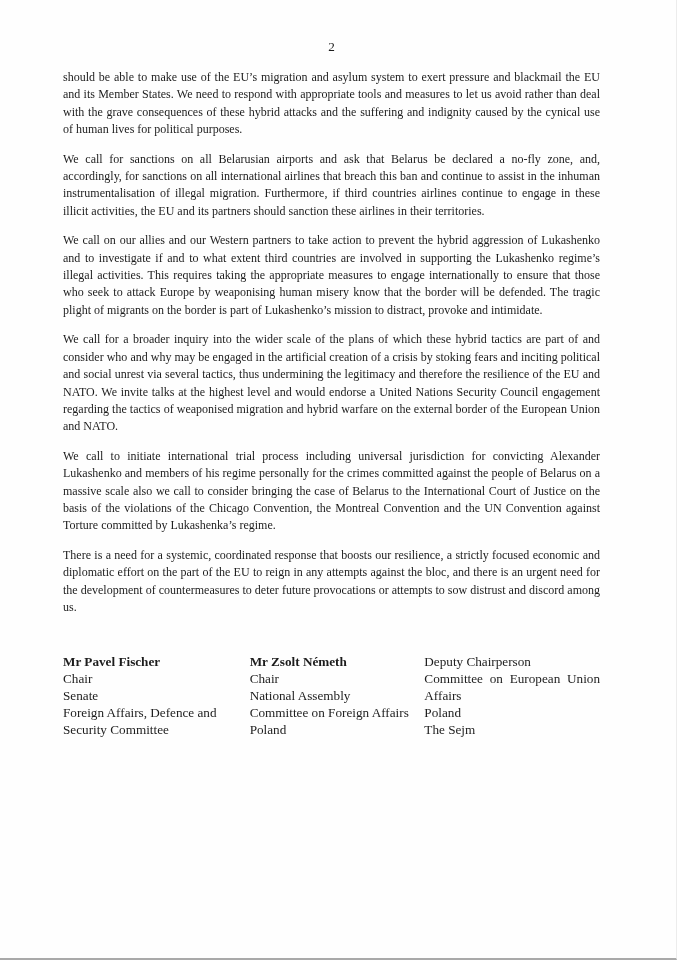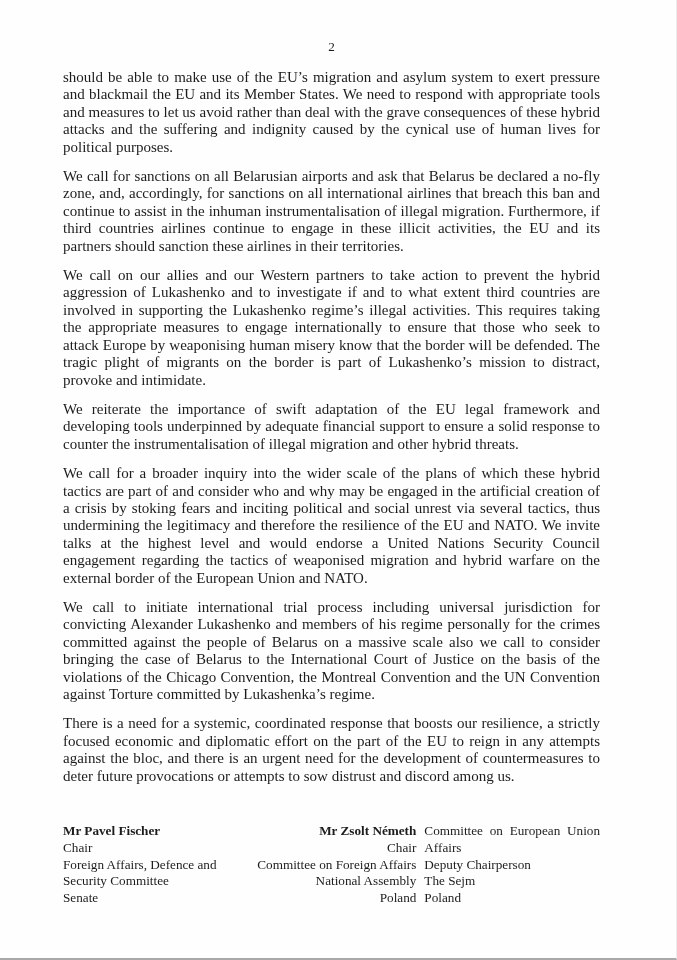--- a/index.html
+++ b/index.html
@@ -23,77 +23,76 @@
     padding: 38px 76px 0 63px;
   }
   .page-number {
     text-align: center;
     font-size: 13.2px;
     line-height: 17px;
     margin-bottom: 14px;
   }
   .para {
     margin: 0 0 12px 0;
-    font-size: 15px;
+    font-size: 12px;
     line-height: 17.4px;
     text-align: justify;
     text-justify: inter-word;
   }
   .signatures {
     display: flex;
     margin-top: 38px;
     font-size: 13.2px;
     line-height: 16.8px;
   }
   .sig-col {
     box-sizing: border-box;
   }
   .sig-col-1 { width: 187px; padding-right: 18px; }
-  .sig-col-2 { width: 175px; padding-right: 8px; text-align: right; }
+  .sig-col-2 { width: 175px; padding-right: 8px; }
   .sig-col-3 { width: 176px; }
   .sig-col-3 .sig-line { text-align: justify; text-justify: inter-word; }
   .sig-name {
     font-weight: bold;
   }
 </style>
 </head>
 <body>
 
 <div class="page">
   <div class="content">
 
     <div class="page-number">2</div>
 
     <p class="para">should be able to make use of the EU’s migration and asylum system to exert pressure and blackmail the EU and its Member States. We need to respond with appropriate tools and measures to let us avoid rather than deal with the grave consequences of these hybrid attacks and the suffering and indignity caused by the cynical use of human lives for political purposes.</p>
     <p class="para">We call for sanctions on all Belarusian airports and ask that Belarus be declared a no-fly zone, and, accordingly, for sanctions on all international airlines that breach this ban and continue to assist in the inhuman instrumentalisation of illegal migration. Furthermore, if third countries airlines continue to engage in these illicit activities, the EU and its partners should sanction these airlines in their territories.</p>
     <p class="para">We call on our allies and our Western partners to take action to prevent the hybrid aggression of Lukashenko and to investigate if and to what extent third countries are involved in supporting the Lukashenko regime’s illegal activities. This requires taking the appropriate measures to engage internationally to ensure that those who seek to attack Europe by weaponising human misery know that the border will be defended. The tragic plight of migrants on the border is part of Lukashenko’s mission to distract, provoke and intimidate.</p>
-    <p class="para">We reiterate the importance of swift adaptation of the EU legal framework and developing tools underpinned by adequate financial support to ensure a solid response to counter the instrumentalisation of illegal migration and other hybrid threats.</p>
     <p class="para">We call for a broader inquiry into the wider scale of the plans of which these hybrid tactics are part of and consider who and why may be engaged in the artificial creation of a crisis by stoking fears and inciting political and social unrest via several tactics, thus undermining the legitimacy and therefore the resilience of the EU and NATO. We invite talks at the highest level and would endorse a United Nations Security Council engagement regarding the tactics of weaponised migration and hybrid warfare on the external border of the European Union and NATO.</p>
     <p class="para">We call to initiate international trial process including universal jurisdiction for convicting Alexander Lukashenko and members of his regime personally for the crimes committed against the people of Belarus on a massive scale also we call to consider bringing the case of Belarus to the International Court of Justice on the basis of the violations of the Chicago Convention, the Montreal Convention and the UN Convention against Torture committed by Lukashenka’s regime.</p>
     <p class="para">There is a need for a systemic, coordinated response that boosts our resilience, a strictly focused economic and diplomatic effort on the part of the EU to reign in any attempts against the bloc, and there is an urgent need for the development of countermeasures to deter future provocations or attempts to sow distrust and discord among us.</p>
 
     <div class="signatures">
 
       <div class="sig-col sig-col-1">
         <div class="sig-name">Mr Pavel Fischer</div>
         <div class="sig-line">Chair</div>
+        <div class="sig-line">Senate</div>
         <div class="sig-line">Foreign Affairs, Defence and Security Committee</div>
-        <div class="sig-line">Senate</div>
       </div>
 
       <div class="sig-col sig-col-2">
         <div class="sig-name">Mr Zsolt Németh</div>
         <div class="sig-line">Chair</div>
+        <div class="sig-line">National Assembly</div>
         <div class="sig-line">Committee on Foreign Affairs</div>
-        <div class="sig-line">National Assembly</div>
         <div class="sig-line">Poland</div>
       </div>
 
       <div class="sig-col sig-col-3">
+        <div class="sig-line">Deputy Chairperson</div>
         <div class="sig-line">Committee on European Union Affairs</div>
-        <div class="sig-line">Deputy Chairperson</div>
+        <div class="sig-line">Poland</div>
         <div class="sig-line">The Sejm</div>
-        <div class="sig-line">Poland</div>
       </div>
 
     </div>
   </div>
 </div>
 
 </body></html>

